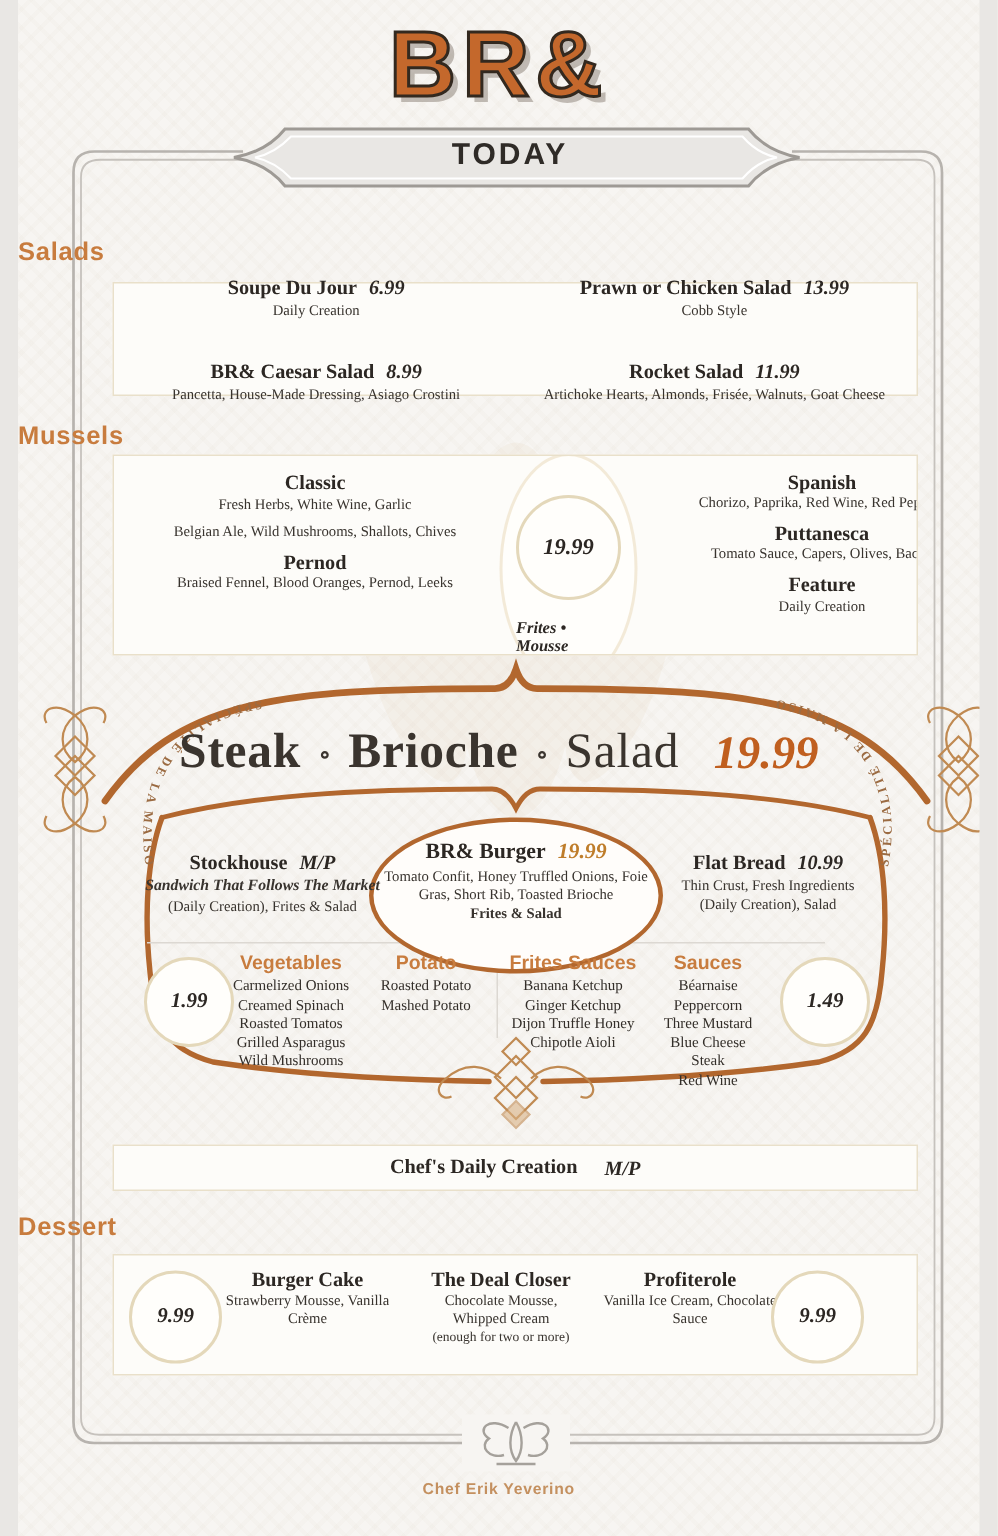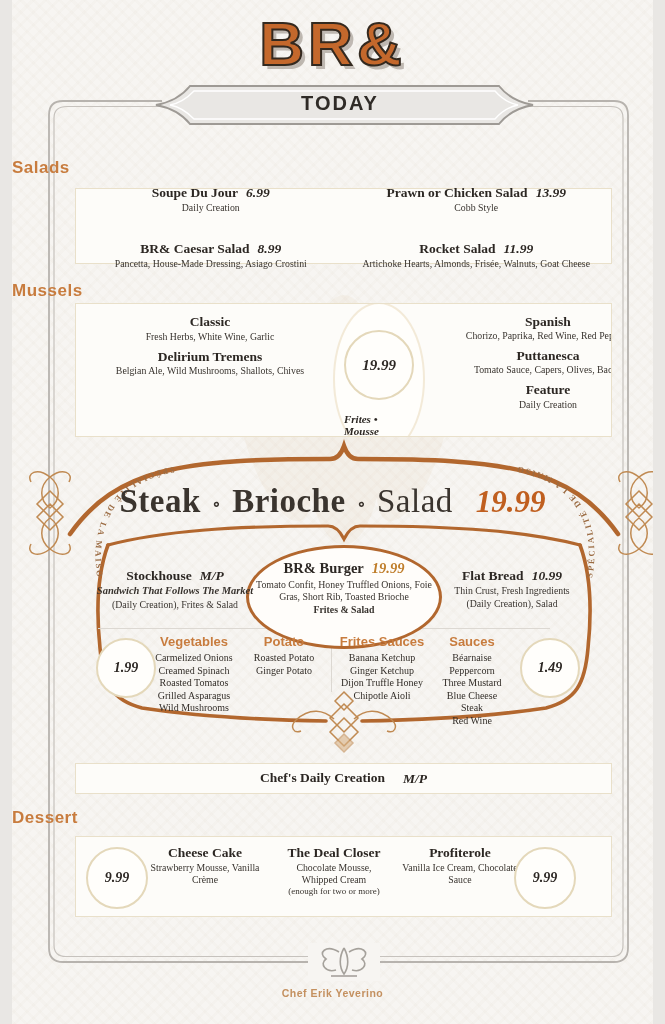--- a/index.html
+++ b/index.html
@@ -137,22 +137,25 @@
   </div>
 
   <div class="abs section-title" style="top:281px;">Mussels</div>
   <div class="abs panel mussels-grid" style="overflow:hidden;">
     <div class="stack">
       <div class="menu-item">
         <div class="item-name">Classic</div>
         <div class="item-desc">Fresh Herbs, White Wine, Garlic</div>
       </div>
       <div class="menu-item">
-        <div class="item-name">Delirium Tremens</div>
         <div class="item-desc" style="max-width:190px;margin:0 auto;">Belgian Ale, Wild Mushrooms, Shallots, Chives</div>
+      </div>
+      <div class="menu-item">
+        <div class="item-name">Pernod</div>
+        <div class="item-desc" style="max-width:190px;margin:0 auto;">Braised Fennel, Blood Oranges, Pernod, Leeks</div>
       </div>
     </div>
     <div class="mussels-center">
       <div class="teardrop"></div>
       <div class="circle-price mussels-circle">19.99</div>
       <div class="mussels-note">Frites • Mousse</div>
     </div>
     <div class="stack">
       <div class="menu-item">
         <div class="item-name">Spanish</div>
@@ -250,21 +253,21 @@
         <div class="list-item">Creamed Spinach</div>
         <div class="list-item">Roasted Tomatos</div>
         <div class="list-item">Grilled Asparagus</div>
         <div class="list-item">Wild Mushrooms</div>
       </div>
   </div>
   <div class="abs side-col" style="left:212px;width:120px;">
     <div class="col-header">Potato</div>
     <div class="side-list">
         <div class="list-item">Roasted Potato</div>
-        <div class="list-item">Ginger Potato</div>
+        <div class="list-item">Mashed Potato</div>
       </div>
   </div>
   <div class="abs side-col" style="left:302px;width:136px;">
     <div class="col-header">Frites Sauces</div>
     <div class="side-list">
         <div class="list-item">Banana Ketchup</div>
         <div class="list-item">Ginger Ketchup</div>
         <div class="list-item">Dijon Truffle Honey</div>
         <div class="list-item">Chipotle Aioli</div>
       </div>
@@ -284,21 +287,21 @@
 
   <div class="abs panel daily-panel">
     <span class="item-name">Chef's Daily Creation</span>
     <span class="item-price" style="margin-left:18px;">M/P</span>
   </div>
 
   <div class="abs section-title" style="top:808px;">Dessert</div>
   <div class="abs panel dessert-panel"></div>
   <div class="abs circle-price" style="left:74px;top:847px;width:58px;height:58px;">9.99</div>
   <div class="abs dessert-col" style="left:131px;top:845px;width:124px;">
-    <div class="item-name">Cheese Cake</div>
+    <div class="item-name">Burger Cake</div>
     <div class="item-desc">Strawberry Mousse, Vanilla Crème</div>
   </div>
   <div class="abs dessert-col" style="left:257px;top:845px;width:130px;">
     <div class="item-name">The Deal Closer</div>
     <div class="item-desc" style="max-width:110px;margin:1px auto 0;">Chocolate Mousse, Whipped Cream</div>
     <div class="note">(enough for two or more)</div>
   </div>
   <div class="abs dessert-col" style="left:383px;top:845px;width:130px;">
     <div class="item-name">Profiterole</div>
     <div class="item-desc" style="max-width:120px;margin:1px auto 0;">Vanilla Ice Cream, Chocolate Sauce</div>

